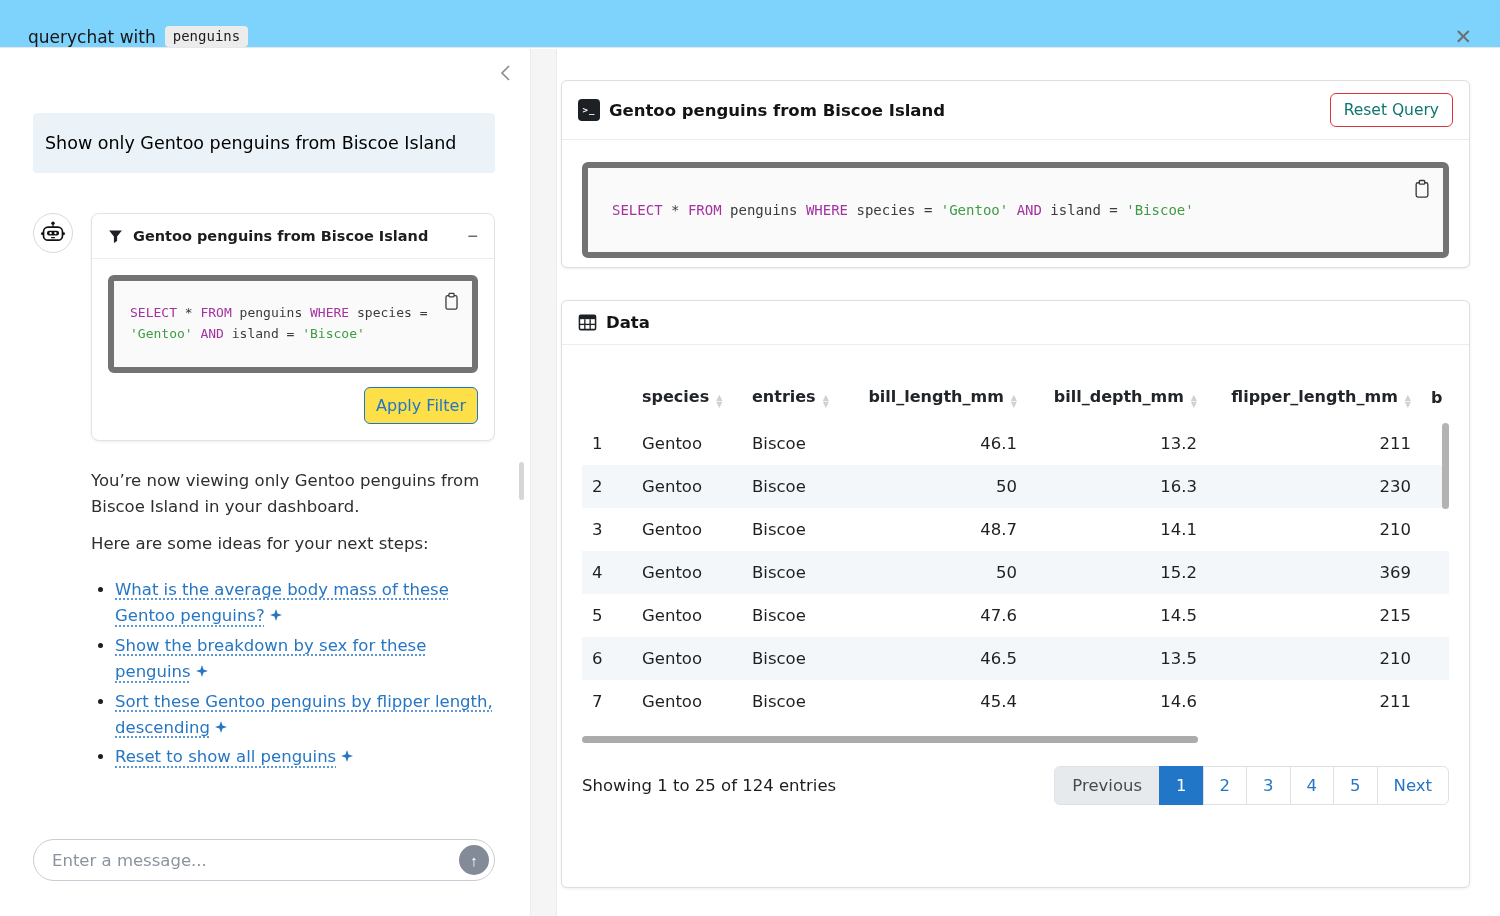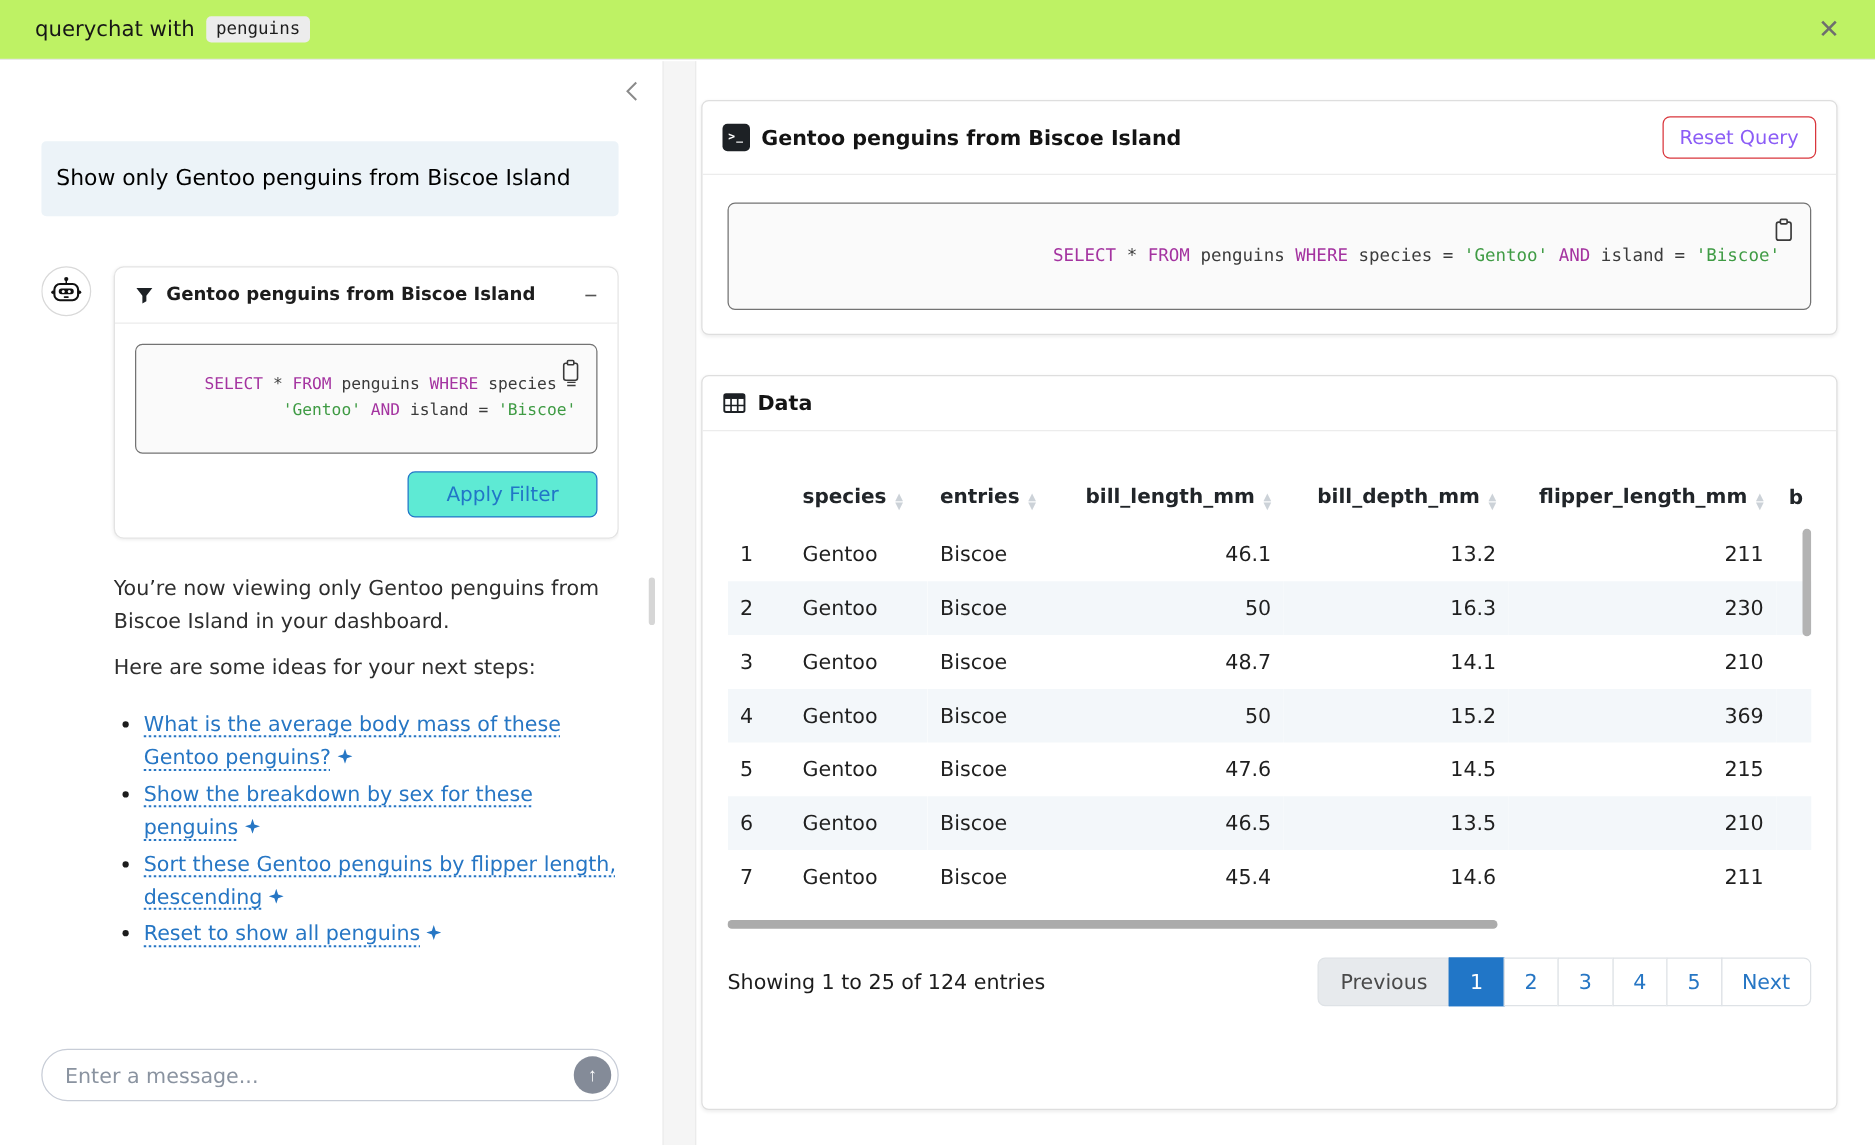--- a/index.html
+++ b/index.html
@@ -2,52 +2,52 @@
 <html><head>
 <meta charset="utf-8">
 <style>
   * { margin:0; padding:0; box-sizing:border-box; }
   html,body { background:#fff; }
   body { font-family:"DejaVu Sans","Liberation Sans",sans-serif; color:#212529; }
   .app { position:relative; width:1500px; height:916px; background:#fff; overflow:hidden; }
 
   
   .topbar { position:absolute; top:0; left:0; right:0; height:48px; border-bottom:1px solid #e8e8e8;
-            display:flex; align-items:center; padding:0 28px; background:#bef264; z-index:5;}
+            display:flex; align-items:flex-end; padding:0 28px; background:#7dd3fc; z-index:5;}
   .topbar-title { font-size:17px; color:#161616; }
   .code-chip { font-family:"DejaVu Sans Mono","Liberation Mono",monospace; font-size:14px;
                background:#ececec; border-radius:4px; padding:2px 8px 3px; margin-left:9px; color:#1d1d1d;}
   .close-btn { margin-left:auto; background:none; border:none; font-size:21px; color:#6e6e6e; cursor:pointer; line-height:1; }
 
   
   .sidebar { position:absolute; top:49px; left:0; width:530px; bottom:0; background:#fff; }
   .collapse-btn { position:absolute; top:12px; right:14px; background:none; border:none; cursor:pointer; padding:2px;}
   .chat { position:absolute; top:0; left:33px; right:35px; bottom:92px; overflow:hidden; }
   .user-bubble { margin-top:64px; background:#ecf3f8; border-radius:4px; padding:17px 12px;
                  font-size:17.5px; line-height:1.5; color:#000000; }
   .bot-row { display:flex; margin-top:40px; }
   .avatar { flex:0 0 40px; width:40px; height:40px; border:1px solid #d9d9d9; border-radius:50%;
             display:flex; align-items:center; justify-content:center; background:#fff; }
   .filter-card { flex:1; margin-left:18px; background:#fff; border:1px solid #e3e3e3; border-radius:8px;
                  box-shadow:0 1px 3px rgba(0,0,0,.07); }
   .filter-head { display:flex; align-items:center; padding:13px 16px; border-bottom:1px solid #ececec; }
   .filter-title { font-weight:bold; font-size:14.5px; margin-left:10px; color:#1d1d1d;}
   .minus-btn { margin-left:auto; background:none; border:none; font-size:18px; color:#555; cursor:pointer; line-height:1;}
   .filter-body { padding:16px; }
-  .codeblock { position:relative; background:#fafafa; border:1px solid #737373; border-radius:6px;text-align:right; }
+  .codeblock { position:relative; background:#fafafa; border:6px solid #737373; border-radius:6px; }
   .codeblock.small { padding:22px 16px; font-size:13px; }
   .sql-code { font-family:"DejaVu Sans Mono","Liberation Mono",monospace; color:#3b3b3b; line-height:1.6;
               white-space:pre-wrap; word-break:break-word; display:block;}
   .tok-keyword { color:#a433a0; }
   .tok-string  { color:#3f9b44; }
   .tok-plain   { color:#3b3b3b; }
   .copy-btn { position:absolute; top:9px; right:10px; background:none; border:none; cursor:pointer; padding:2px;}
   .apply-row { display:flex; justify-content:flex-end; margin-top:14px; }
-  .apply-btn { background:#5eead4; color:#2176c7; border:1px solid #2176c7; border-radius:6px;
-               font-size:16px; padding:8px 30px; cursor:pointer; font-family:inherit;}
+  .apply-btn { background:#fde047; color:#2176c7; border:1px solid #2176c7; border-radius:6px;
+               font-size:16px; padding:8px 11px; cursor:pointer; font-family:inherit;}
   .bot-text { margin-left:58px; margin-top:27px; font-size:16.5px; line-height:1.6; color:#2e2e2e;}
   .bot-text.second { margin-top:10px; }
   .sug-list { margin:20px 0 0 58px; padding-left:24px; }
   .sug-list li { margin-bottom:3px; font-size:16.5px; line-height:1.6; color:#1d1d1d;}
   .sug-link { color:#2676c4; text-decoration:underline dotted; text-underline-offset:4px; }
   .star-icon { width:12px; height:12px; margin-left:5px; fill:#2676c4; display:inline-block; }
   .msg-inputwrap { position:absolute; bottom:35px; left:33px; right:35px; height:42px; }
   .msg-input { width:100%; height:100%; border:1px solid #c8cdd7; border-radius:21px; padding:0 48px 0 18px;
                font-size:16.5px; color:#0c4a6e; font-family:inherit; outline:none;}
   .msg-input::placeholder { color:#8a93a0; }
@@ -63,21 +63,21 @@
   .main { position:absolute; top:49px; left:558px; right:0; bottom:0; background:#fff; }
   .card { position:absolute; left:3px; right:30px; background:#fff; border:1px solid #dedede;
           border-radius:6px; box-shadow:0 1px 3px rgba(0,0,0,.07); }
   .query-card { top:31px; height:188px; }
   .data-card  { top:251px; bottom:28px; }
   .card-head { display:flex; align-items:center; padding:12px 16px; border-bottom:1px solid #ececec; }
   .card-title { font-weight:bold; font-size:16.5px; margin-left:9px; color:#141414;}
   .term-icon { width:22px; height:22px; background:#1d2125; border-radius:4px; color:#fff;
                font-family:"DejaVu Sans Mono","Liberation Mono",monospace; font-size:9px; font-weight:bold;
                display:flex; align-items:center; justify-content:center; letter-spacing:1px;}
-  .reset-btn { margin-left:auto; background:#fff; border:1px solid #d9363c; color:#8b5cf6; border-radius:6px;
+  .reset-btn { margin-left:auto; background:#fff; border:1px solid #d9363c; color:#0f766e; border-radius:6px;
                font-size:15.5px; padding:7px 13px; cursor:pointer; font-family:inherit;}
   .query-body { padding:22px 20px; }
   .codeblock.big { padding:31px 24px; font-size:14px; }
   .codeblock.big .sql-code { white-space:pre; }
 
   .data-body { padding:16px 20px 0; }
   .controls { display:flex; align-items:center; margin-top:4px; }
   .length-group { display:flex; align-items:center; font-size:17px; color:#1d1d1d; }
   .length-select { position:relative; margin:0 11px; border-bottom:1px solid #8f8f8f; padding:2px 26px 4px 8px;
                    font-size:16px; cursor:pointer; color:#1d1d1d; min-width:66px;}

